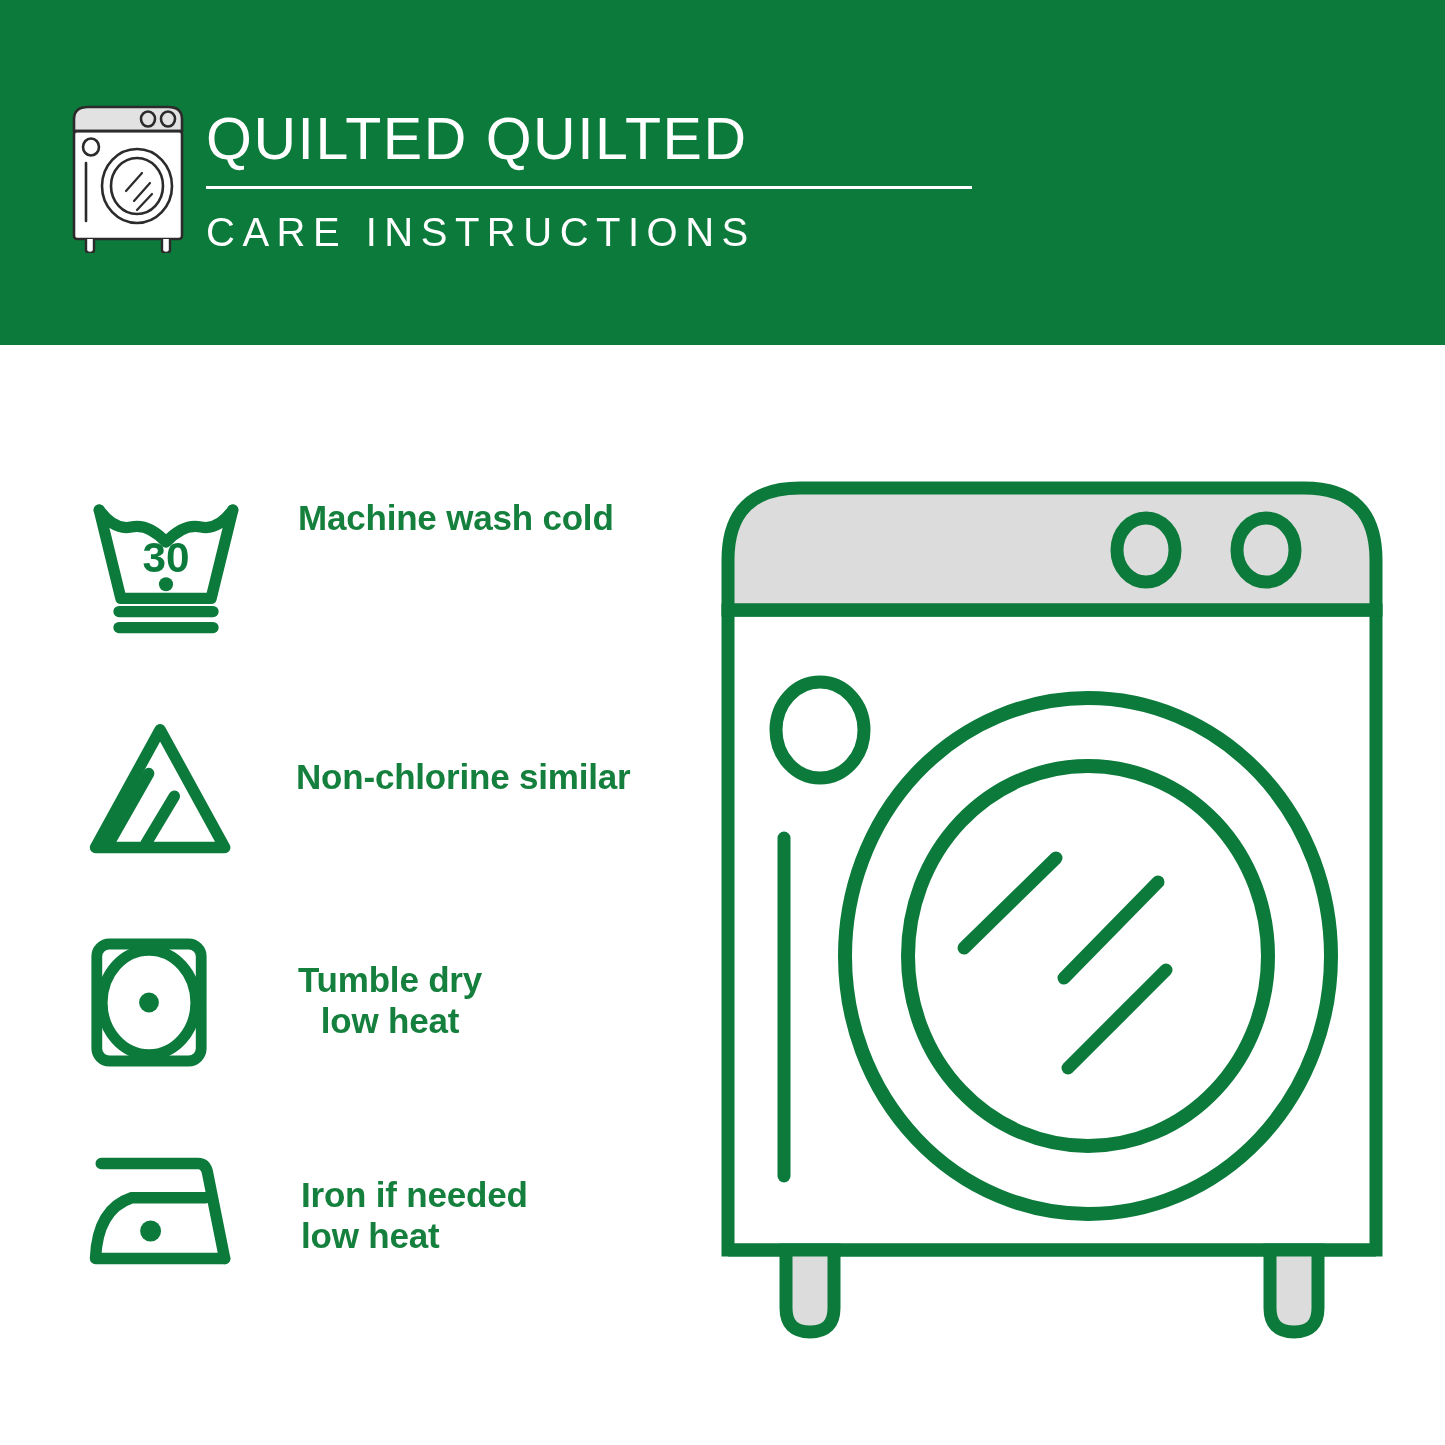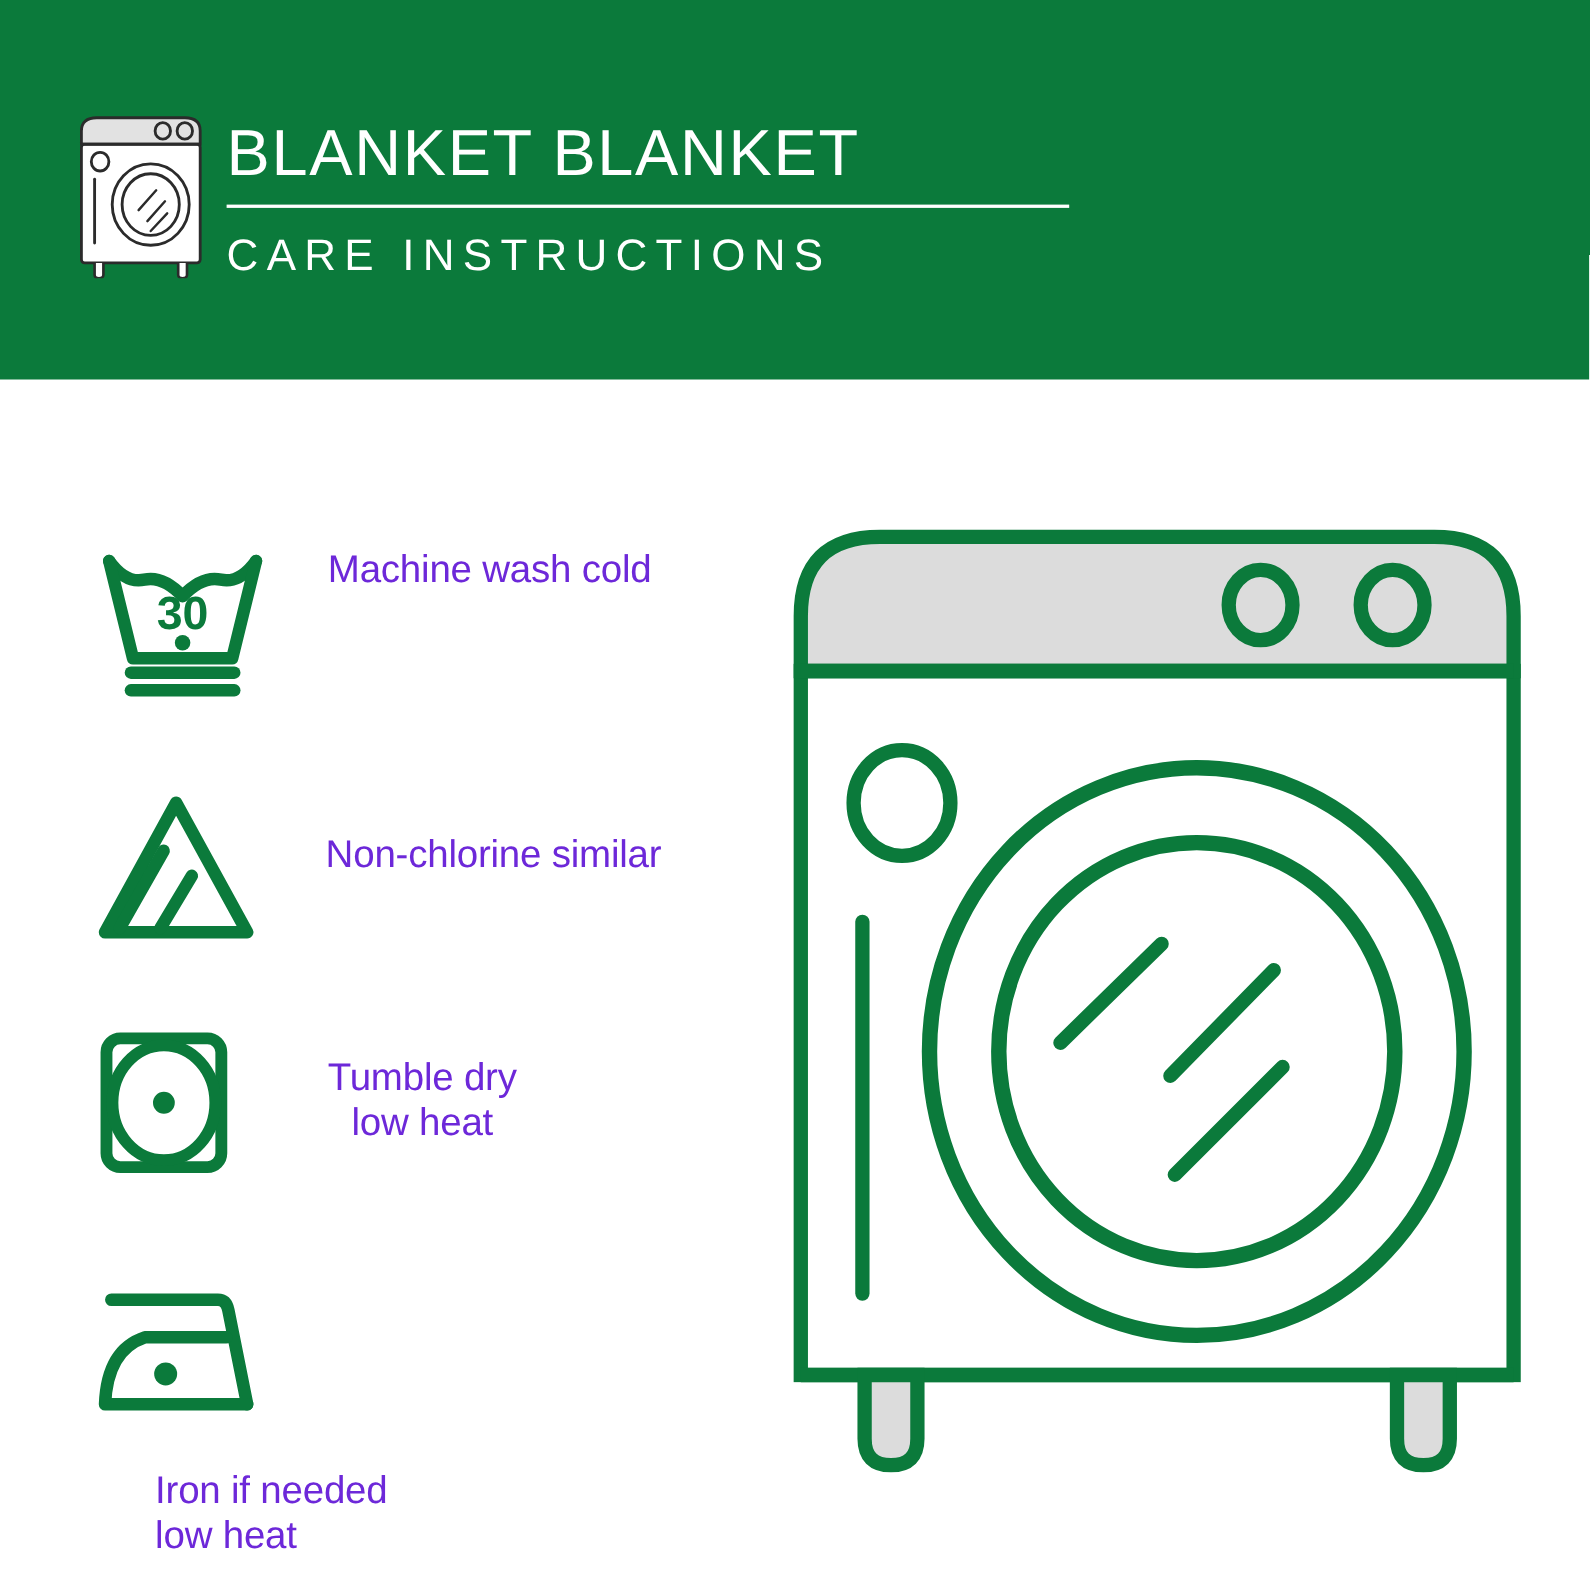--- a/index.html
+++ b/index.html
@@ -82,29 +82,29 @@
   .symbol-icon-wrap {
     width: 160px;
     flex: 0 0 160px;
     display: flex;
     align-items: center;
     justify-content: flex-start;
   }
   .symbol-label {
     font-size: 35px;
     line-height: 41px;
-    color: #6d28d9;
-    font-weight: 400;
+    color: #15803d;
+    font-weight: 700;
     letter-spacing: -0.2px;
     padding-top: 2px;
   }
   #row-wash  { top: 150px; }
   #row-bleach{ top: 375px; }
   #row-dry   { top: 590px; text-align: center; }
-  #row-iron  { top: 805px; flex-direction: column; }
+  #row-iron  { top: 805px; }
 
   #row-wash .symbol-label   { padding-left: 52px; }
   #row-bleach .symbol-label { padding-left: 50px; padding-top: 36px; }
   #row-dry .symbol-label    { padding-left: 52px; padding-top: 24px; }
   #row-iron .symbol-label   { padding-left: 55px; padding-top: 24px; }
 
   
   #washer-illustration {
     position: absolute;
     left: 716px;
@@ -140,21 +140,21 @@
         <line x1="62" y1="88" x2="78" y2="70" stroke="#2b2b2b" stroke-width="2.2" stroke-linecap="round"></line>
         <line x1="70" y1="98" x2="86" y2="80" stroke="#2b2b2b" stroke-width="2.2" stroke-linecap="round"></line>
         <line x1="73" y1="107" x2="88" y2="91" stroke="#2b2b2b" stroke-width="2.2" stroke-linecap="round"></line>
 
         <path d="M22 136 L22 147 Q22 150 26 150 Q30 150 30 147 L30 136" fill="#ffffff" stroke="#2b2b2b" stroke-width="2.4"></path>
         <path d="M98 136 L98 147 Q98 150 102 150 Q106 150 106 147 L106 136" fill="#ffffff" stroke="#2b2b2b" stroke-width="2.4"></path>
       </svg>
     </div>
 
     <div id="header-text-block">
-      <div id="header-title-main">BLANKET BLANKET</div>
+      <div id="header-title-main">QUILTED QUILTED</div>
       <div id="header-divider"></div>
       <div id="header-title-sub">CARE INSTRUCTIONS</div>
     </div>
 
   </div>
 
   <div id="symbol-list">
 
     <div class="symbol-row" id="row-wash">
       <div class="symbol-icon-wrap">

